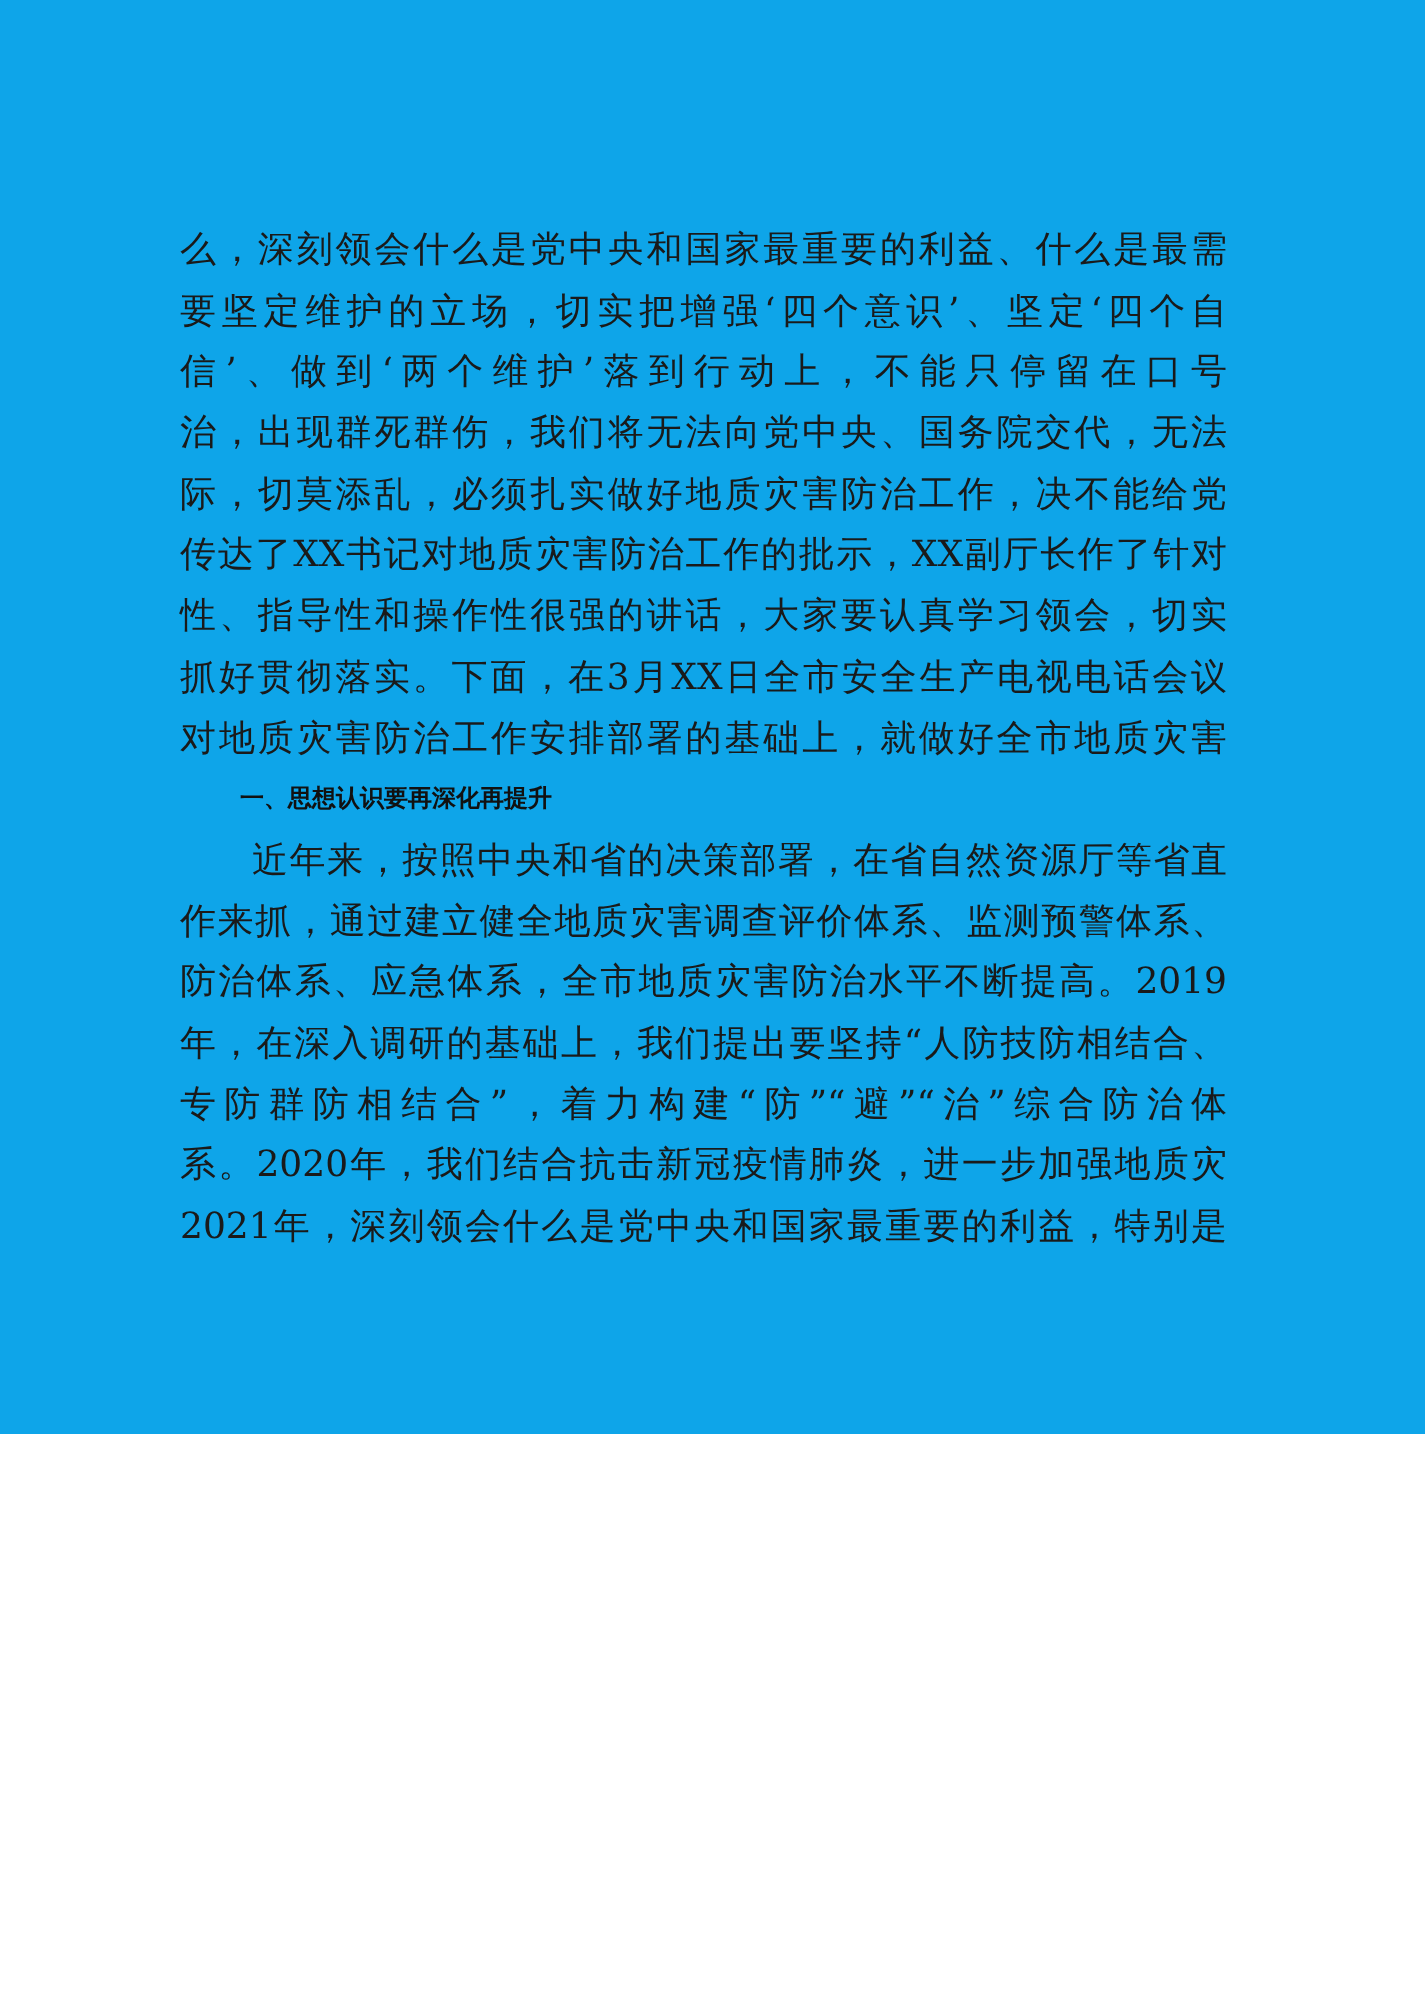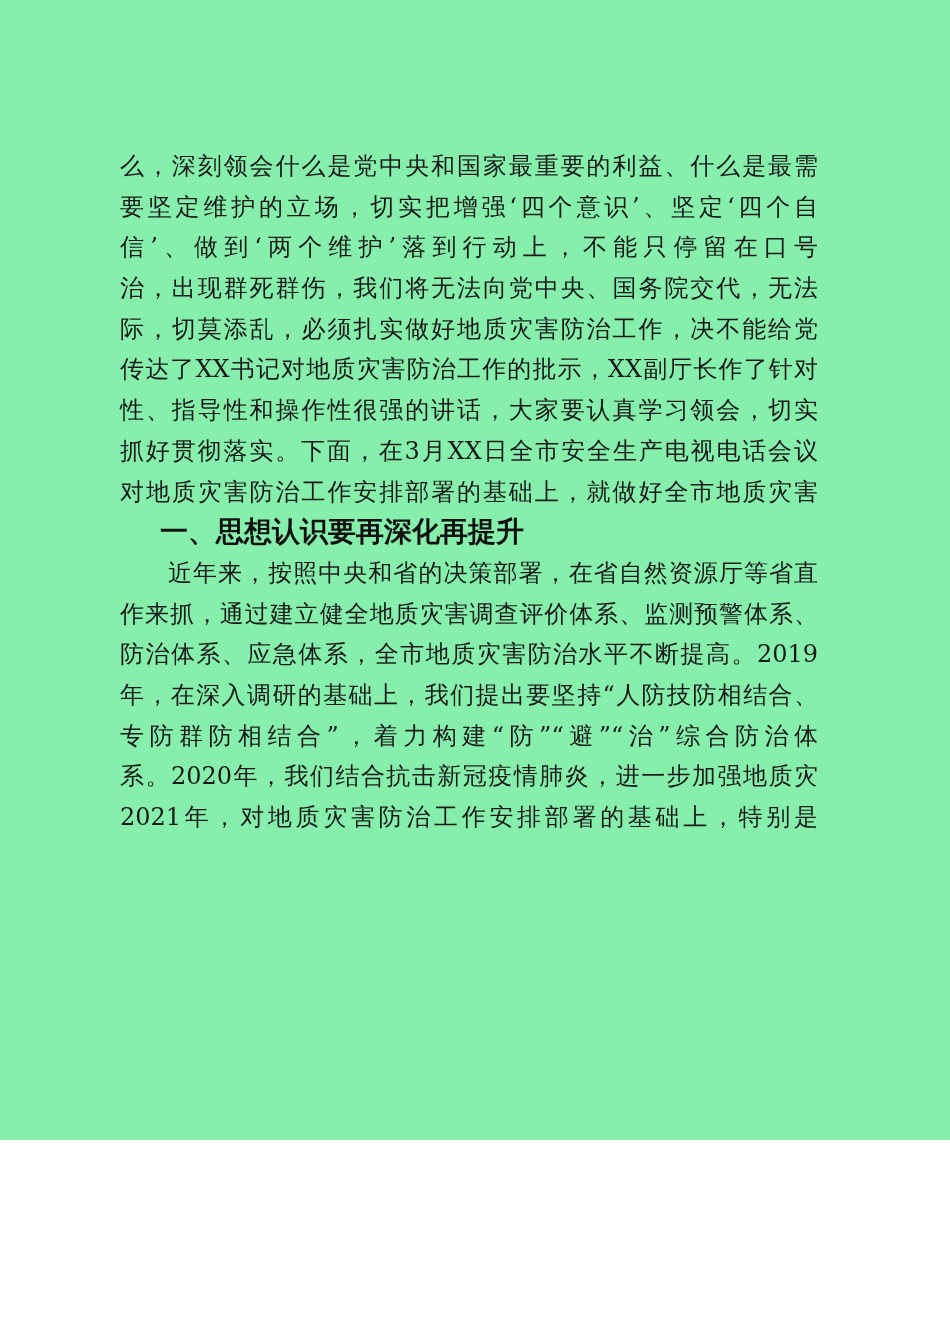--- a/index.html
+++ b/index.html
@@ -11,22 +11,22 @@
     width: 950px;
     height: 1344px;
     position: relative;
     overflow: hidden;
   }
   .page {
     position: absolute;
     left: 0;
     top: 0;
     width: 950px;
-    height: 1140px;
-    background: #86efac;
+    height: 956px;
+    background: #0ea5e9;
   }
   .text-block {
     position: absolute;
     left: 120px;
     top: 146px;
     width: 698px;
   }
   .line {
     display: block;
     height: 40.7px;
@@ -42,21 +42,21 @@
   .line.last {
     text-align-last: left;
   }
   .line.indent {
     padding-left: 48px;
     box-sizing: border-box;
   }
   .line.heading {
     font-family: "DejaVu Sans", "Liberation Sans", sans-serif;
     font-weight: bold;
-    font-size: 28px;
+    font-size: 16px;
     padding-left: 40px;
     box-sizing: border-box;
     text-align-last: left;
     color: #111111;
   }
 </style>
 </head>
 <body>
 
 <div class="page">
@@ -73,16 +73,16 @@
     <span class="line">对地质灾害防治工作安排部署的基础上，就做好全市地质灾害</span>
 
     <span class="line heading">一、思想认识要再深化再提升</span>
 
     <span class="line indent">近年来，按照中央和省的决策部署，在省自然资源厅等省直</span>
     <span class="line">作来抓，通过建立健全地质灾害调查评价体系、监测预警体系、</span>
     <span class="line">防治体系、应急体系，全市地质灾害防治水平不断提高。2019</span>
     <span class="line">年，在深入调研的基础上，我们提出要坚持“人防技防相结合、</span>
     <span class="line">专防群防相结合”，着力构建“防”“避”“治”综合防治体</span>
     <span class="line">系。2020年，我们结合抗击新冠疫情肺炎，进一步加强地质灾</span>
-    <span class="line">2021年，对地质灾害防治工作安排部署的基础上，特别是</span>
+    <span class="line">2021年，深刻领会什么是党中央和国家最重要的利益，特别是</span>
 
   </div>
 </div>
 
 </body></html>

